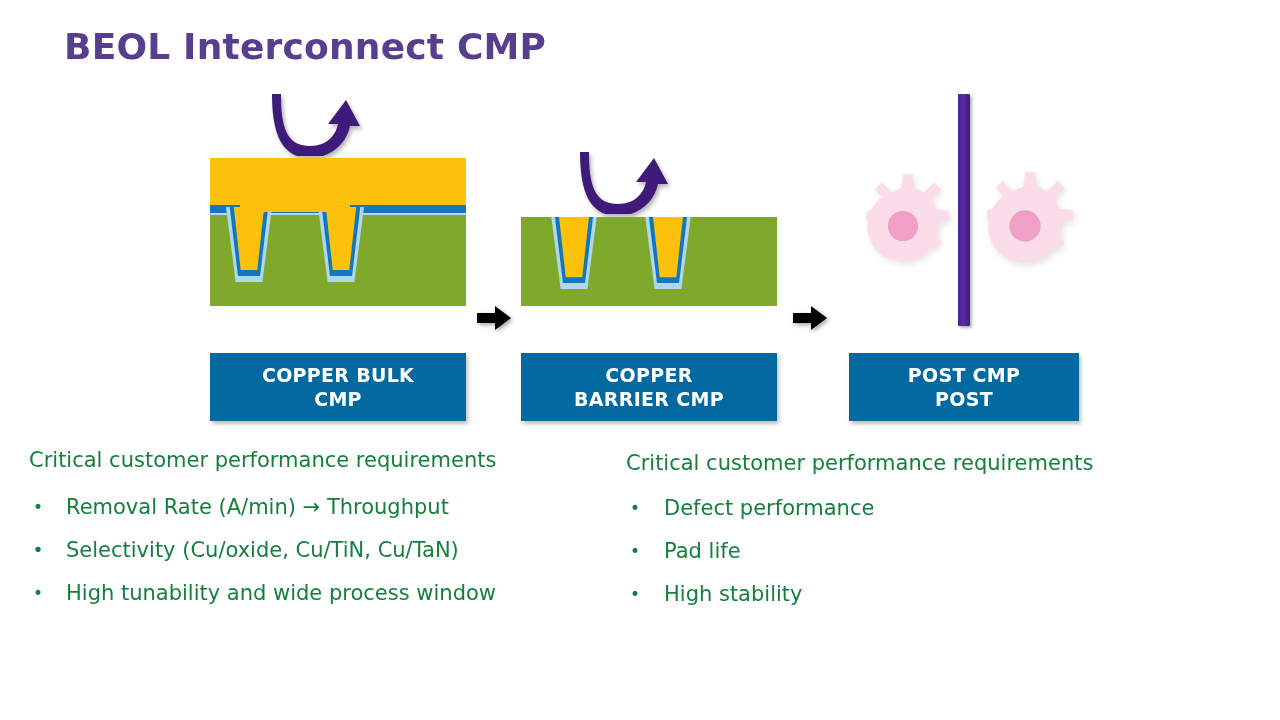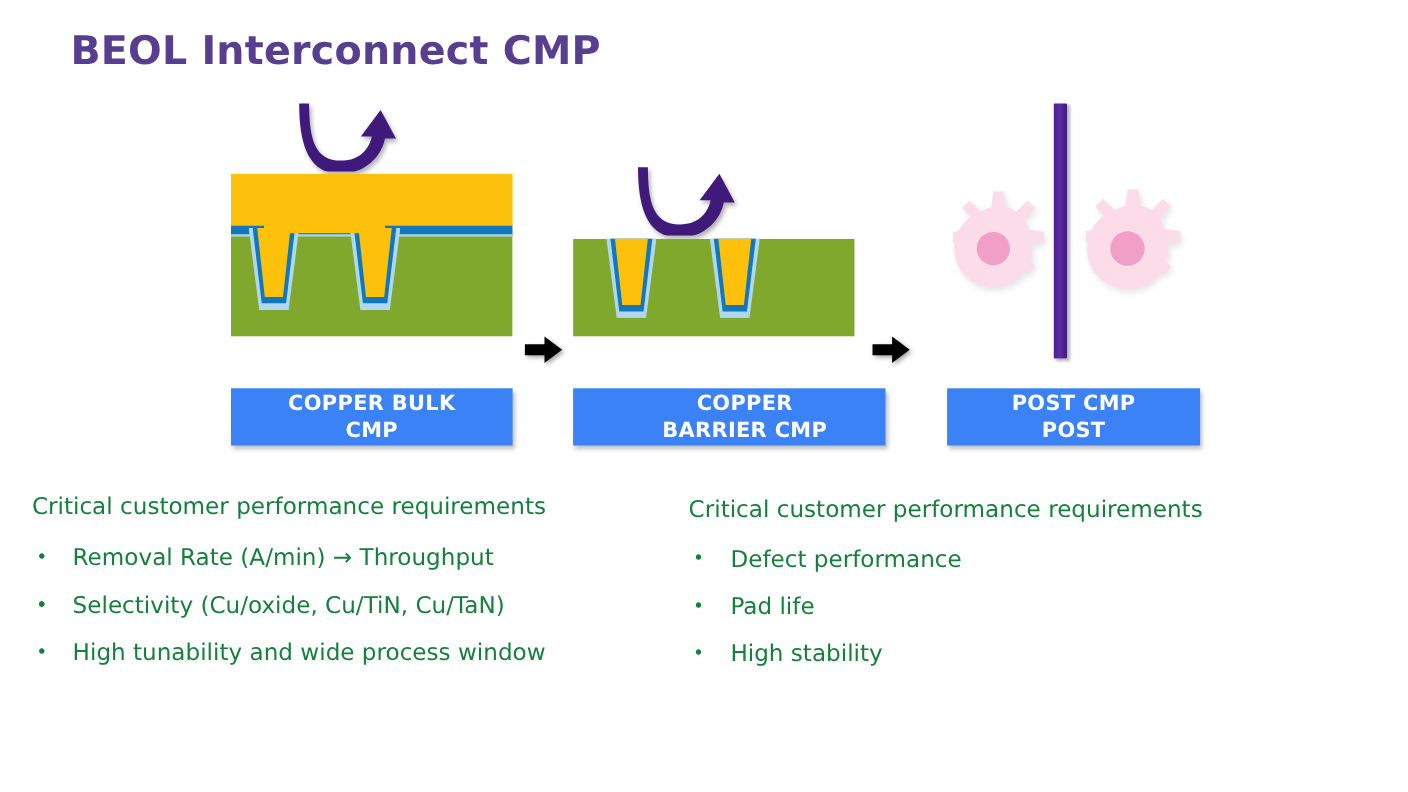--- a/index.html
+++ b/index.html
@@ -148,36 +148,36 @@
     height: 232px;
     background: linear-gradient(90deg,#4C2191 0%, #5B2BA6 45%, #3F1A7A 100%);
     border-radius: 1px;
     box-shadow: 2px 2px 3px rgba(0,0,0,0.30);
   }
 
   
   .caption {
     position: absolute;
     top: 273px;
-    height: 52px;
-    background: #3b82f6;
+    height: 68px;
+    background: #0369a1;
     color: #ffffff;
     font-weight: bold;
     font-size: 19px;
     line-height: 24px;
     letter-spacing: 0.3px;
     display: flex;
     align-items: center;
     justify-content: center;
     text-align: center;
     box-shadow: 2px 3px 4px rgba(0,0,0,0.25);
   }
   #caption-bulk    { left: 0px; width: 256px; }
-  #caption-barrier { left: 0px; width: 256px; padding-left: 28px; }
-  #caption-clean   { left: 12px; width: 230px; }
+  #caption-barrier { left: 0px; width: 256px; }
+  #caption-clean   { left: 0px; width: 230px; }
 
   
   .req-col { position: absolute; color: #15803d; }
   #req-left  { left: 29px;  top: 445px; width: 590px; }
   #req-right { left: 626px; top: 448px; width: 600px; }
 
   .req-heading {
     font-size: 21px;
     line-height: 30px;
     margin-bottom: 11px;

